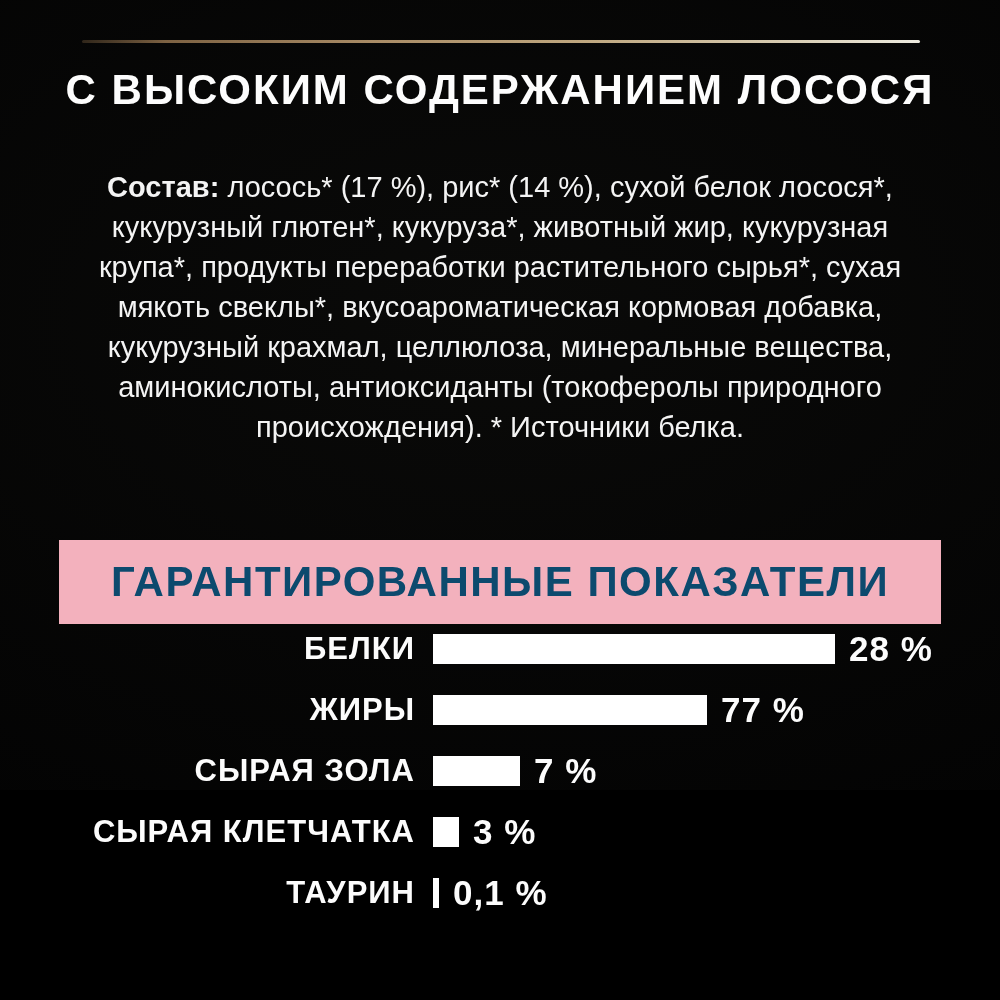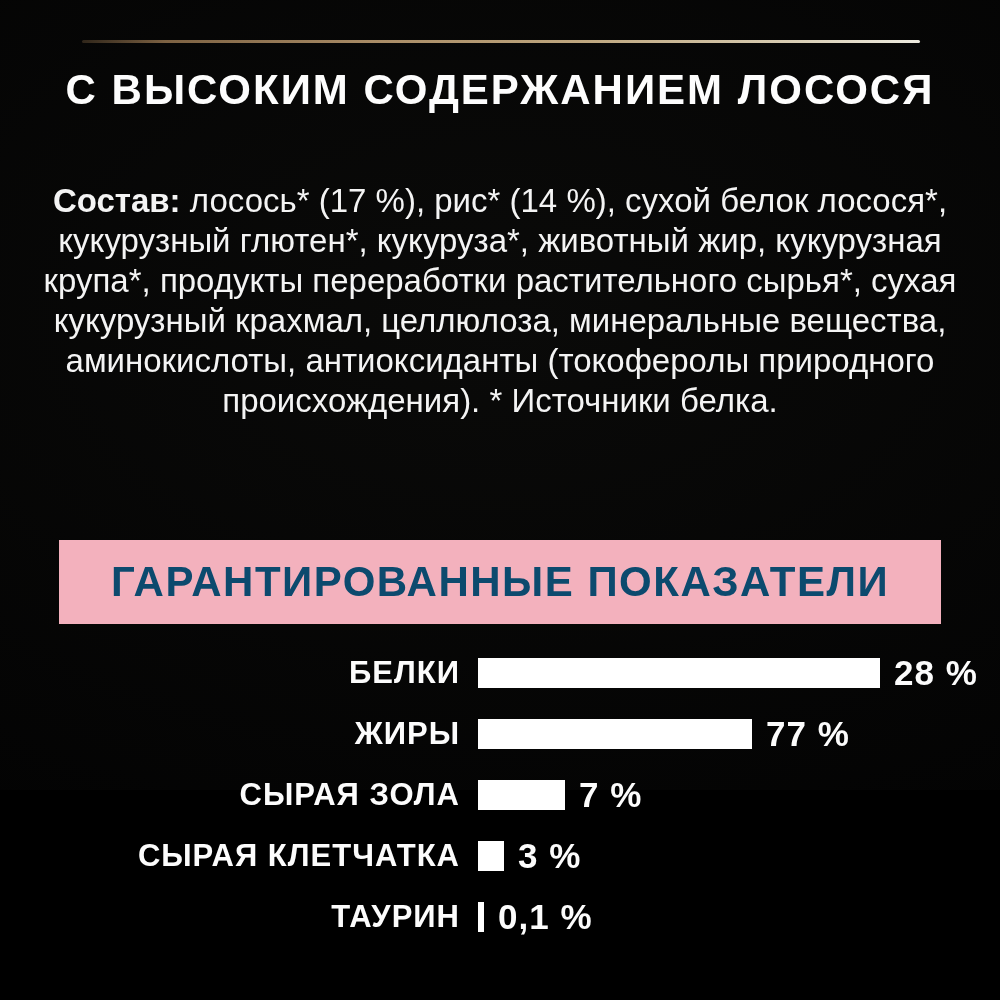--- a/index.html
+++ b/index.html
@@ -32,25 +32,25 @@
     width: 100%;
     text-align: center;
     font-size: 42px;
     font-weight: 700;
     letter-spacing: 2px;
     white-space: nowrap;
     color: #fdfdfd;
   }
   .composition {
     position: absolute;
-    top: 181px;
+    top: 167px;
     left: 0;
     width: 100%;
     text-align: center;
-    font-size: 33px;
+    font-size: 29px;
     line-height: 40px;
     font-weight: 400;
     color: #f4f4f4;
   }
   .comp-line { white-space: nowrap; }
   .comp-bold { font-weight: 700; }
   .banner {
     position: absolute;
     left: 59px;
     top: 540px;
@@ -63,24 +63,23 @@
   }
   .banner-label {
     font-size: 42px;
     font-weight: 700;
     letter-spacing: 1.5px;
     white-space: nowrap;
     color: #141414;
   }
   .chart {
     position: absolute;
-    top: 658px;
+    top: 634px;
     left: 0;
     width: 100%;
-    padding-left: 45px;
   }
   .chart-row {
     display: flex;
     align-items: center;
     height: 30px;
     margin-bottom: 31px;
   }
   .chart-label {
     width: 433px;
     padding-right: 18px;
@@ -111,20 +110,21 @@
 <div class="stage">
 
   <div class="gold-line"></div>
 
   <h1 class="title">С ВЫСОКИМ СОДЕРЖАНИЕМ ЛОСОСЯ</h1>
 
   <div class="composition">
     <div class="comp-line"><span class="comp-bold">Состав:</span><span> лосось* (17 %), рис* (14 %), сухой белок лосося*,</span></div>
     <div class="comp-line">кукурузный глютен*, кукуруза*, животный жир, кукурузная</div>
     <div class="comp-line">крупа*, продукты переработки растительного сырья*, сухая</div>
+    <div class="comp-line">мякоть свеклы*, вкусоароматическая кормовая добавка,</div>
     <div class="comp-line">кукурузный крахмал, целлюлоза, минеральные вещества,</div>
     <div class="comp-line">аминокислоты, антиоксиданты (токоферолы природного</div>
     <div class="comp-line">происхождения). * Источники белка.</div>
   </div>
 
   <div class="banner" style="background: rgb(243, 177, 189);">
     <span class="banner-label" style="color: #0c4a6e;">ГАРАНТИРОВАННЫЕ ПОКАЗАТЕЛИ</span>
   </div>
 
   <div class="chart">

